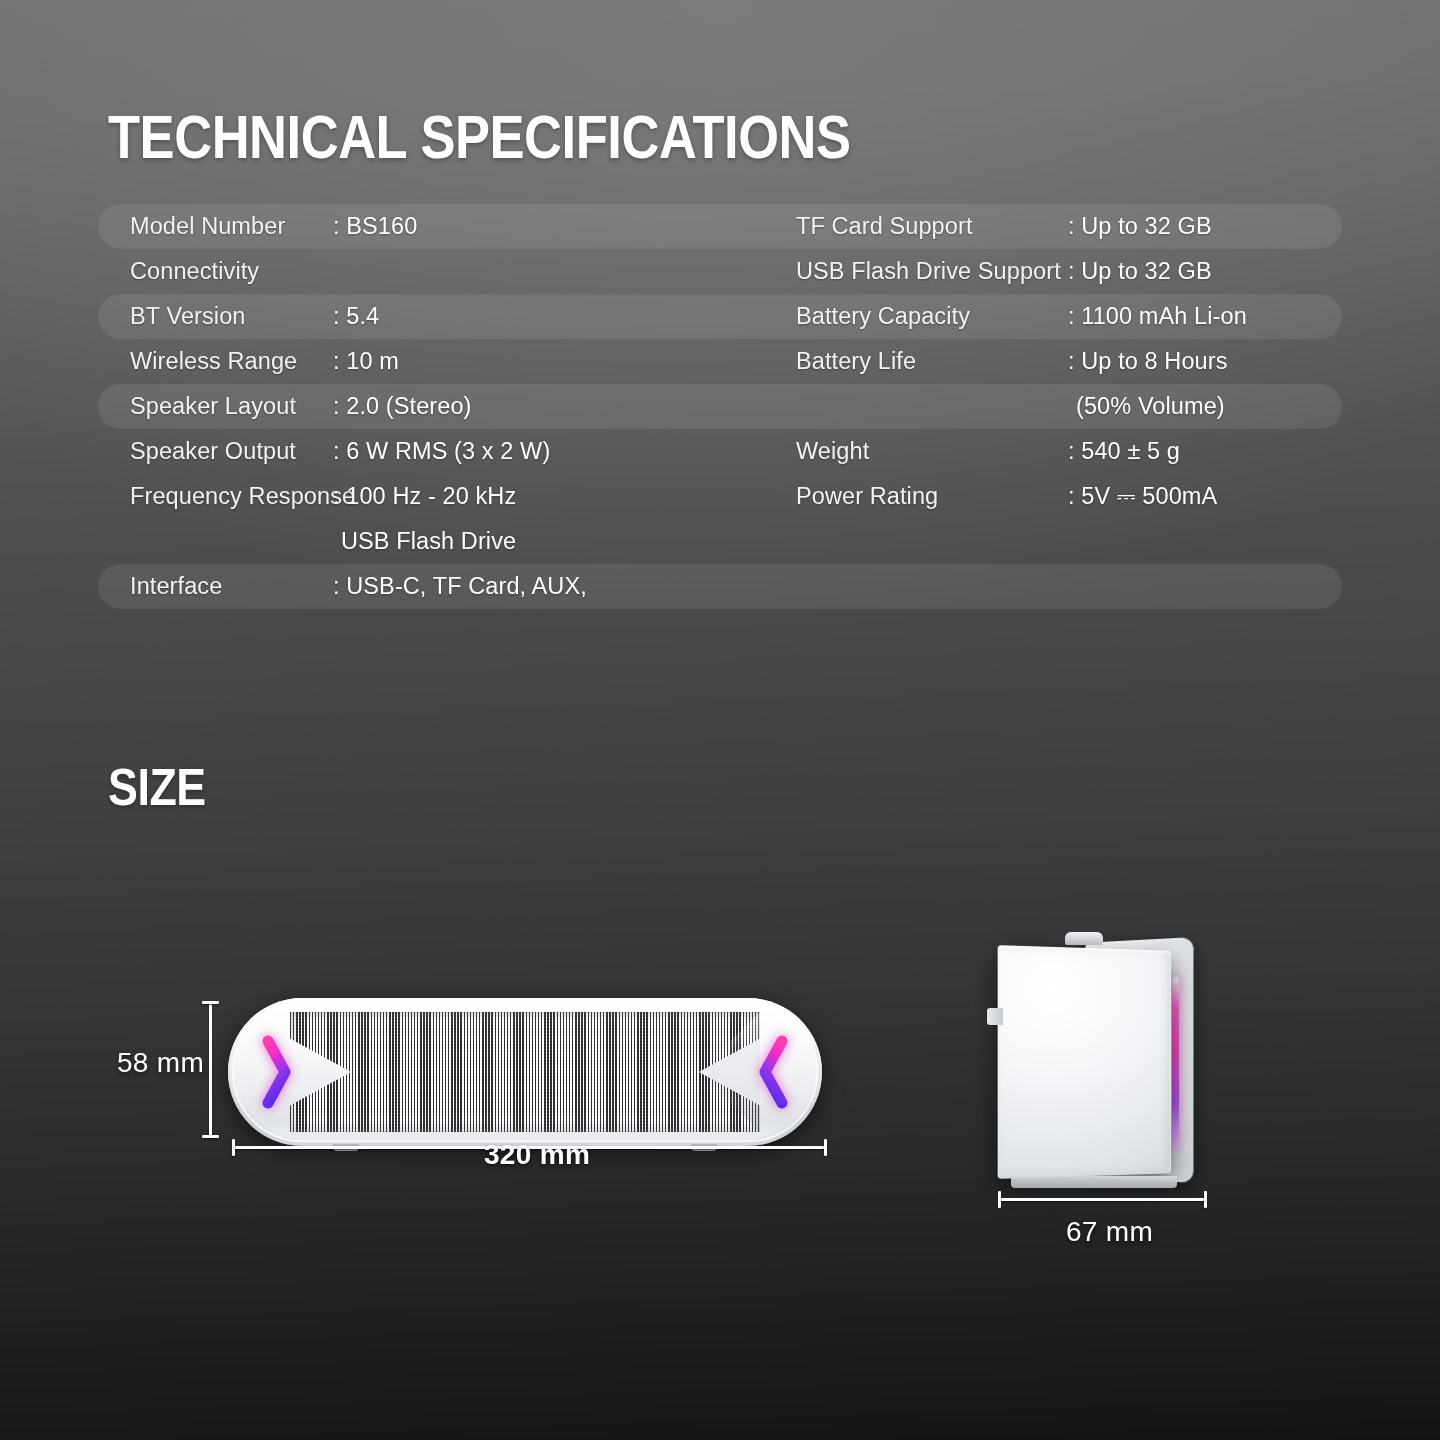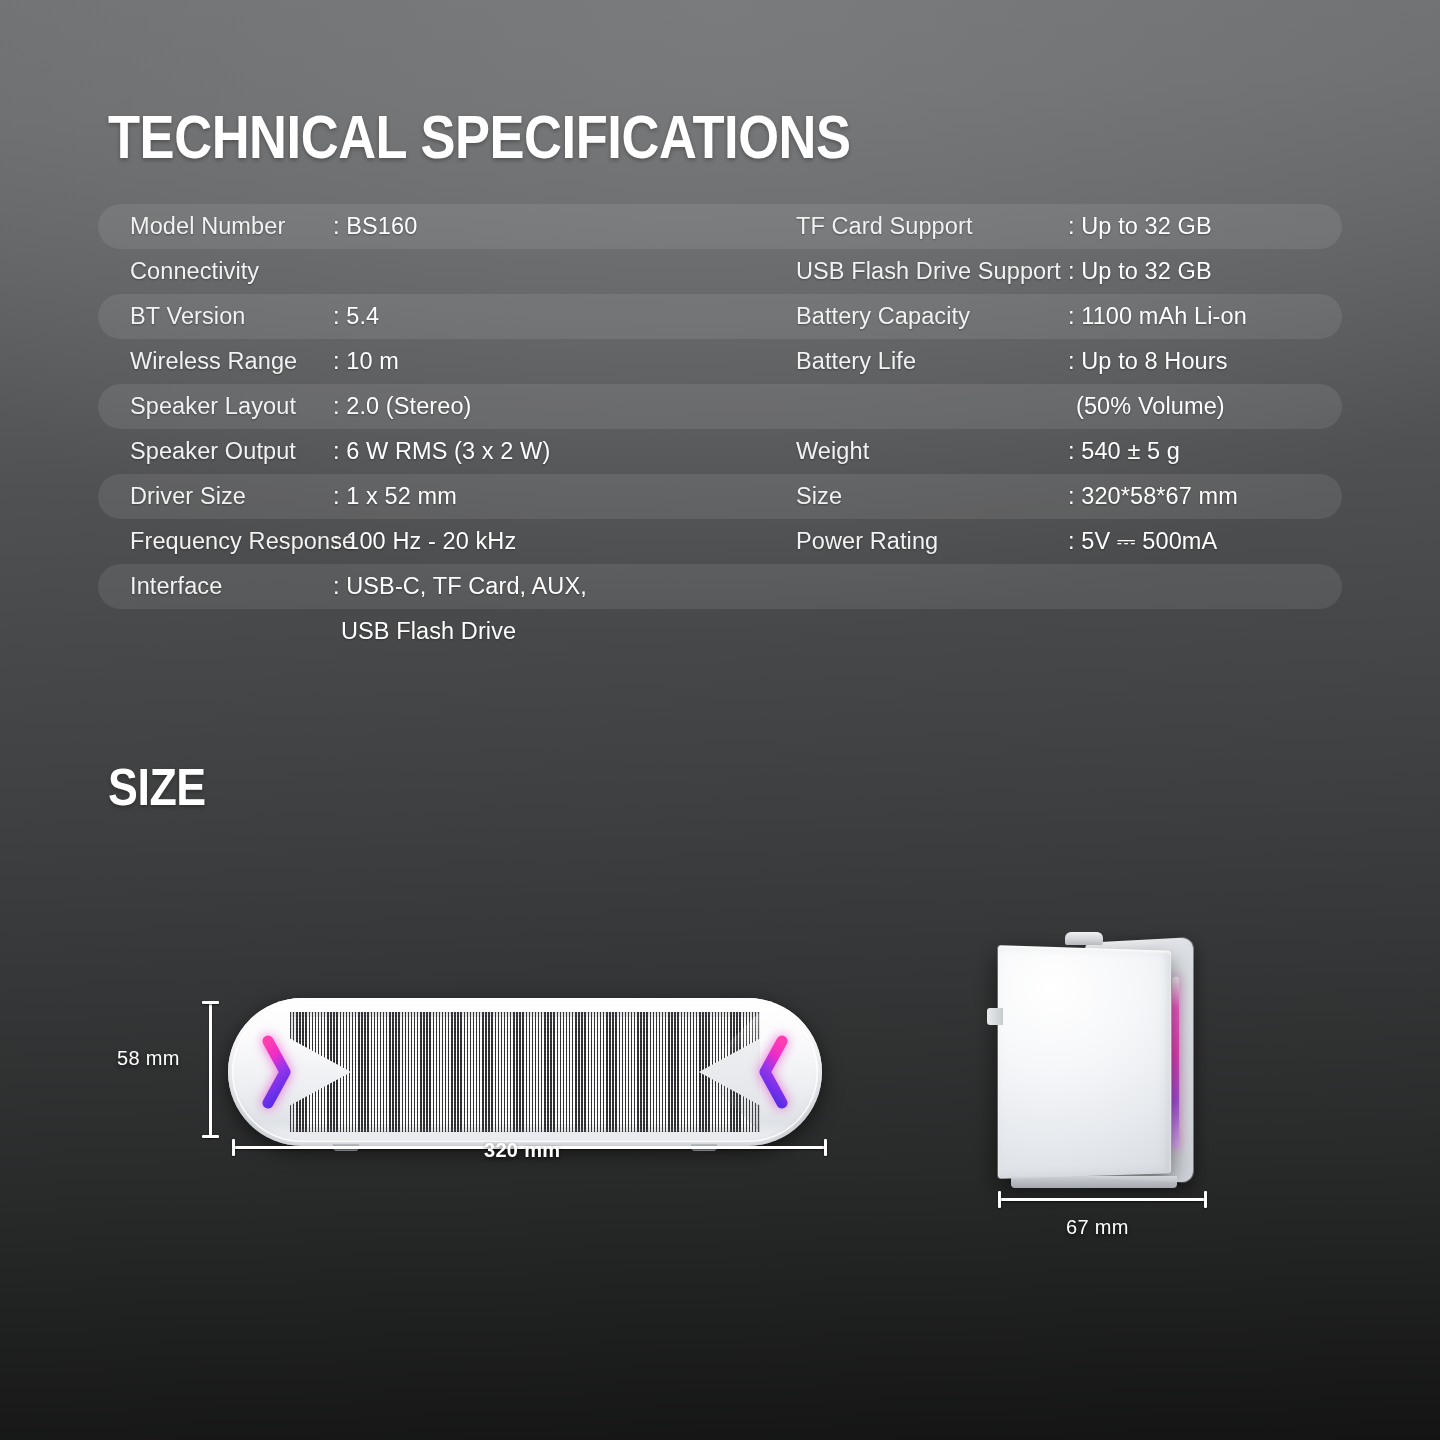--- a/index.html
+++ b/index.html
@@ -183,21 +183,21 @@
 
   
   .dimline { position:absolute; background:#fff; box-shadow:0 1px 2px rgba(0,0,0,0.6); }
   .dim-h { height:3px; border-radius:1px; }
   .dim-v { width:3px; border-radius:1px; }
   .cap { position:absolute; background:#fff; box-shadow:0 1px 2px rgba(0,0,0,0.6); }
   .cap-v { width:3px; height:17px; border-radius:1px; }
   .cap-h { height:3px; width:17px; border-radius:1px; }
   .dim-text {
     position:absolute;
-    font-size:20px;
+    font-size:28px;
     color:#fff;
     white-space:nowrap;
     text-shadow:0 2px 4px rgba(0,0,0,0.6);
     letter-spacing:0.3px;
   }
 
   
   #dim58-line { left:209px; top:1002px; height:136px; }
   #dim58-cap-top { left:202px; top:1001px; }
   #dim58-cap-bot { left:202px; top:1135px; }
@@ -300,65 +300,52 @@
         <span class="lbl">Speaker Output</span>
         <span class="val">: 6 W RMS (3 x 2 W)</span>
       </div>
       <div class="col col-right">
         <span class="lbl">Weight</span>
         <span class="val">: 540 ± 5 g</span>
       </div>
     </div>
   </div>
 
-  <div class="spec-row">
-    <div class="pill"></div>
-    <div class="cols">
-      <div class="col col-left">
-        <span class="lbl">Driver Size</span>
-        <span class="val">: 1 x 52 mm</span>
-      </div>
-      <div class="col col-right">
-        <span class="lbl">Size</span>
-        <span class="val">: 320*58*67 mm</span>
-      </div>
-    </div>
-  </div>
 
   <div class="spec-row plain">
     <div class="pill"></div>
     <div class="cols">
       <div class="col col-left">
         <span class="lbl">Frequency Response</span>
         <span class="val">: 100 Hz - 20 kHz</span>
       </div>
       <div class="col col-right">
         <span class="lbl">Power Rating</span>
         <span class="val">: 5V ⎓ 500mA</span>
       </div>
     </div>
   </div>
 
+  <div class="spec-row plain">
+    <div class="pill"></div>
+    <div class="cols">
+      <div class="col col-left">
+        <span class="lbl"></span>
+        <span class="val indent">USB Flash Drive</span>
+      </div>
+      <div class="col col-right"></div>
+    </div>
+  </div>
+
   <div class="spec-row">
     <div class="pill"></div>
     <div class="cols">
       <div class="col col-left">
         <span class="lbl">Interface</span>
         <span class="val">: USB-C, TF Card, AUX,</span>
-      </div>
-      <div class="col col-right"></div>
-    </div>
-  </div>
-
-  <div class="spec-row plain">
-    <div class="pill"></div>
-    <div class="cols">
-      <div class="col col-left">
-        <span class="lbl"></span>
-        <span class="val indent">USB Flash Drive</span>
       </div>
       <div class="col col-right"></div>
     </div>
   </div>
 
 </div>
 
 <div class="size-area">
 
   <div class="front-wrap">

